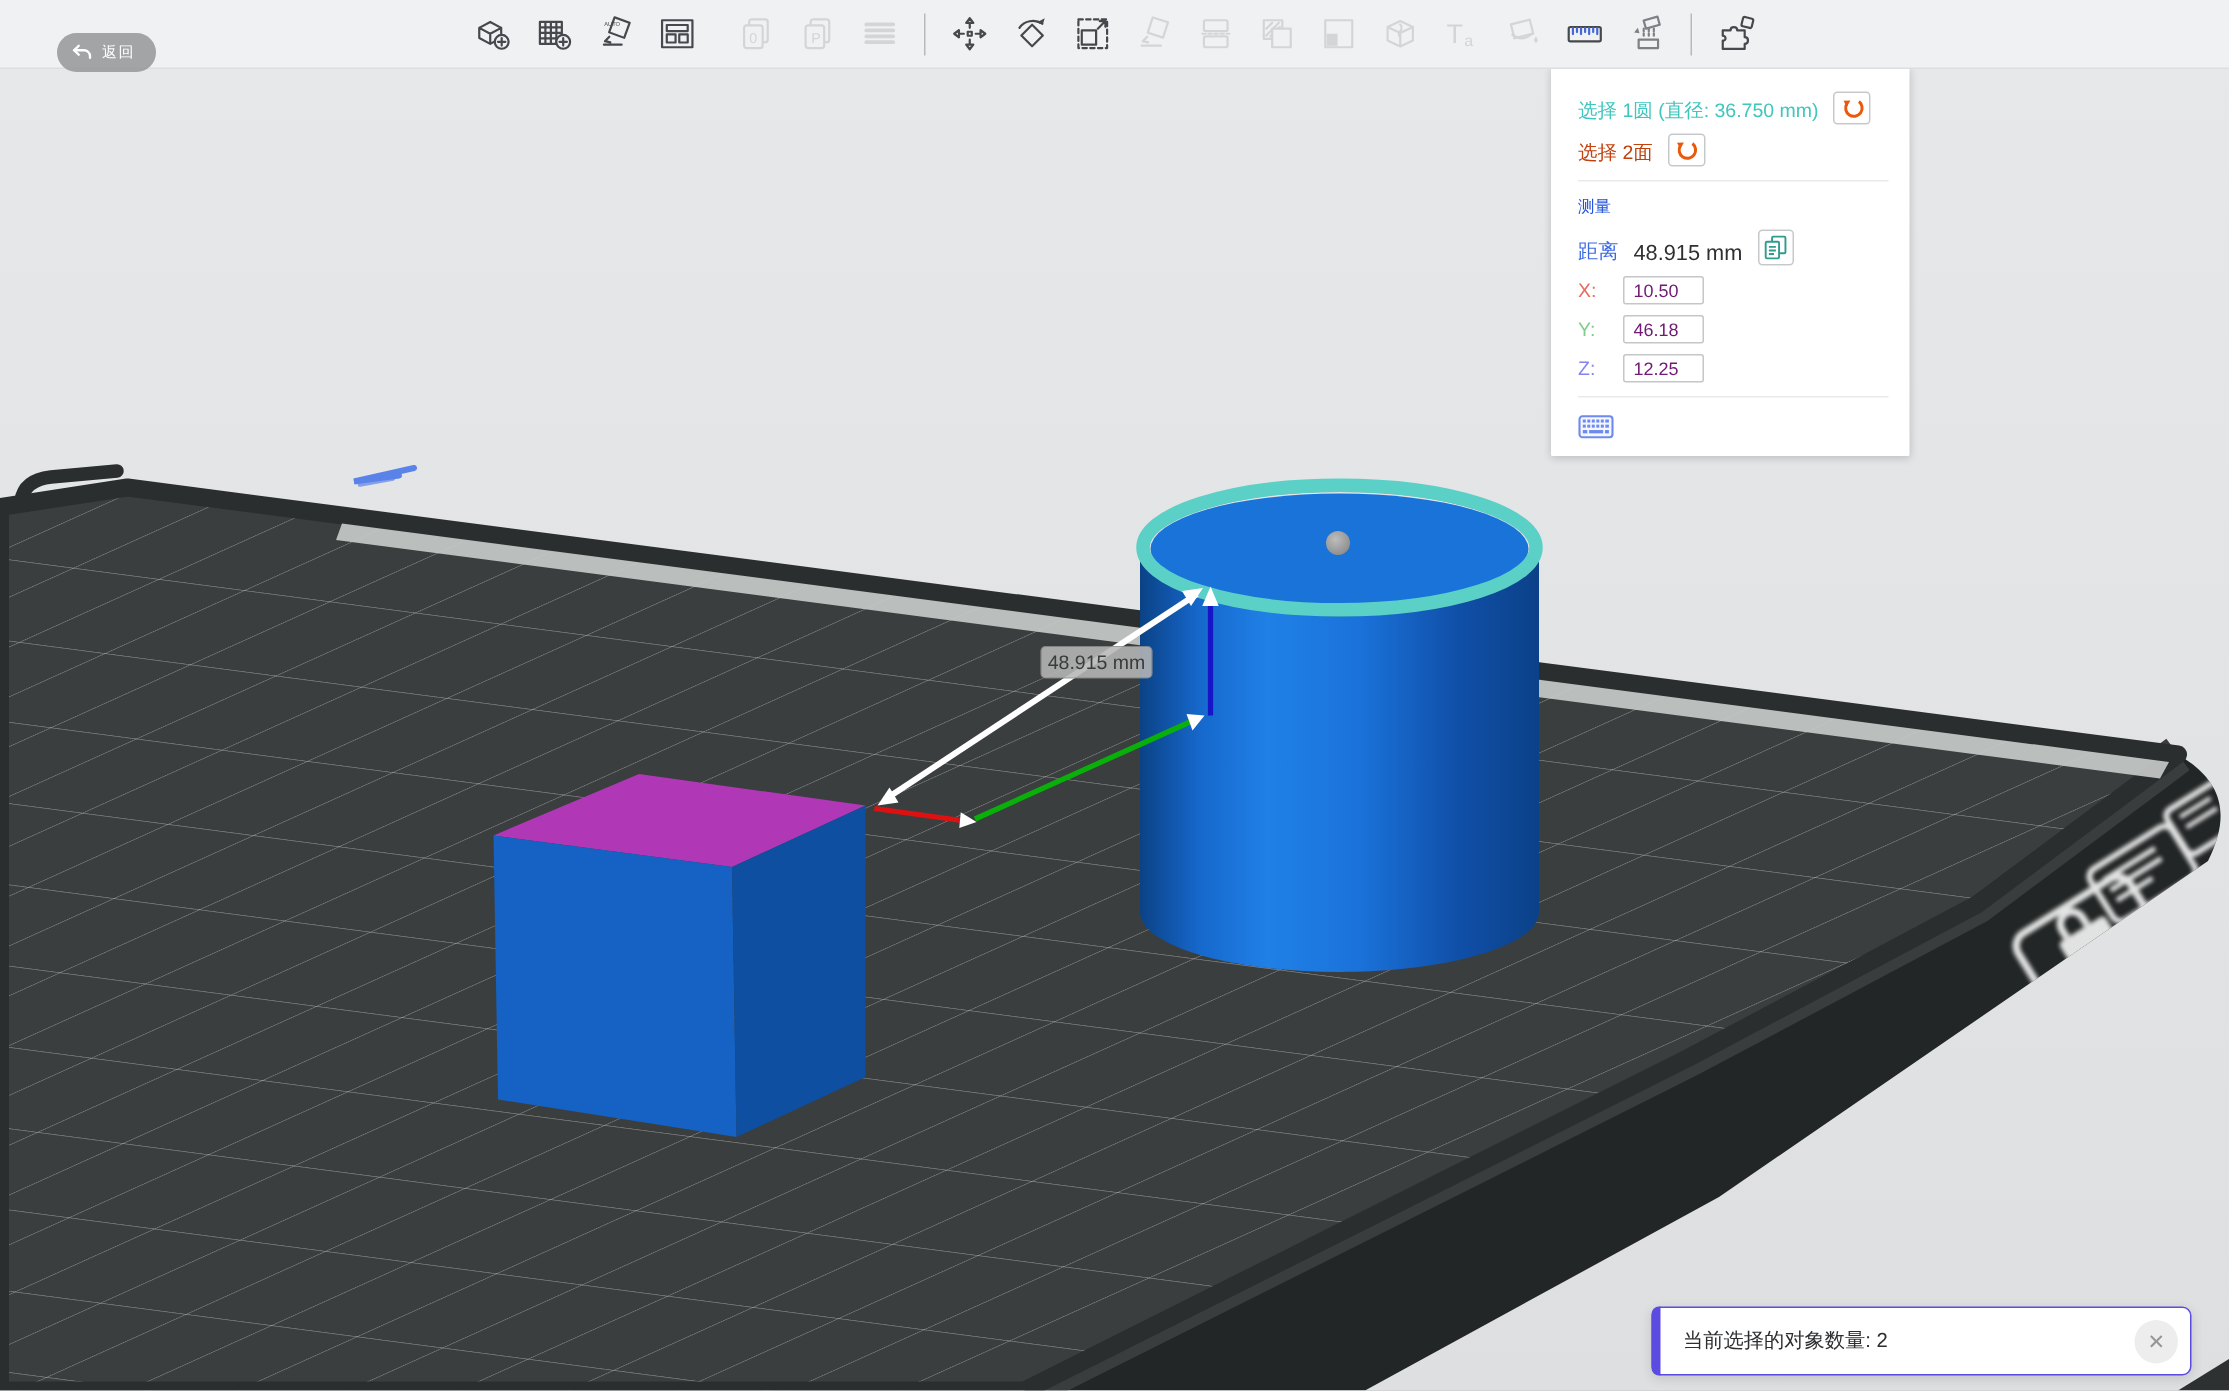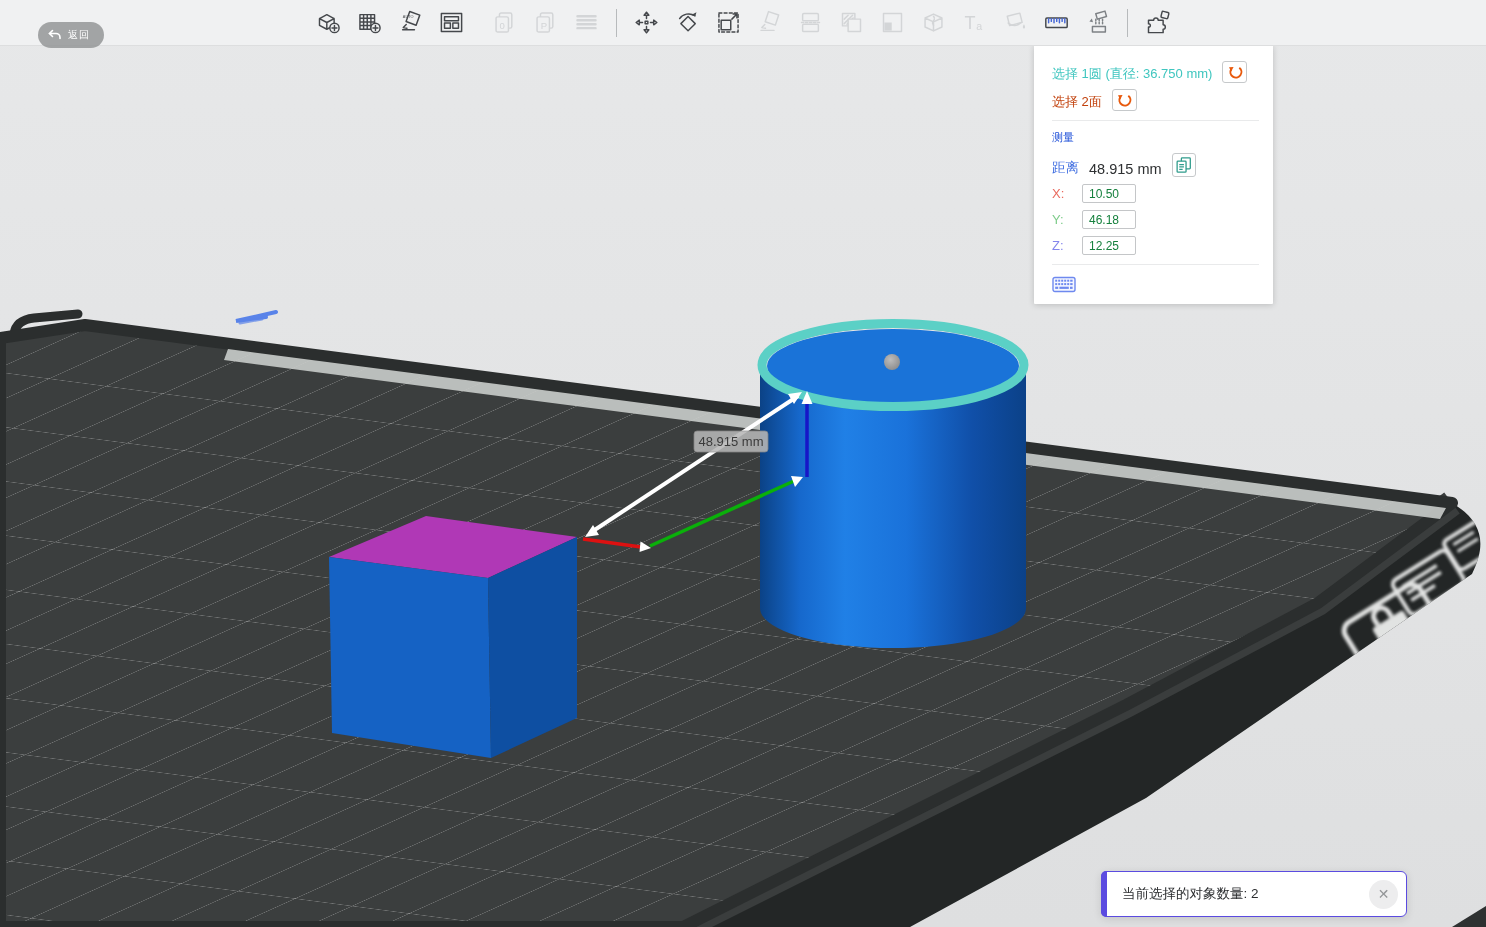--- a/index.html
+++ b/index.html
@@ -38,25 +38,25 @@
   .panel hr{border:none;border-top:1px solid #e9eaeb;margin:9px 0;}
   .sec-title{font-size:11px;color:#1d4ed8;margin:2px 0 8px;}
   .dist-label{font-size:13.5px;color:#3c6be0;font-family:Liberation Mono, monospace;}
   .dist-value{font-size:14.5px;color:#2e3032;}
   .copy-btn{width:24px;height:24px;border:1px solid #c6c9cb;border-radius:3px;background:#fff;
             display:flex;align-items:center;justify-content:center;padding:0;cursor:pointer;}
   .axis-row{display:flex;align-items:center;gap:8px;margin:7px 0;}
   .axis-label{width:22px;font-size:13px;}
   .ax-x{color:#e96a5e;} .ax-y{color:#7fcc8b;} .ax-z{color:#8486ec;}
   .axis-input{width:54px;height:19px;border:1px solid #c4c6c8;border-radius:2px;font-size:12px;
-              color:#15803d;padding:0 0 0 6px;background:#fff;}
+              color:#701a75;padding:0 0 0 6px;background:#fff;}
   .kb-btn{border:none;background:transparent;padding:2px 0 0;cursor:pointer;display:block;}
 
   
-  .notif{position:absolute;left:1101px;top:871px;width:306px;height:46px;background:#fff;z-index:25;
+  .notif{position:absolute;left:1101px;top:871px;width:360px;height:46px;background:#fff;z-index:25;
          border:1.5px solid #5b4be0;border-radius:6px;display:flex;align-items:center;
          box-shadow:0 2px 8px rgba(0,0,0,.12);}
   .notif-bar{position:absolute;left:-1px;top:-1px;bottom:-1px;width:6px;background:#5b4be0;
              border-radius:5px 0 0 5px;}
   .notif-text{margin-left:20px;flex:1;font-size:13.5px;color:#2c2e30;}
   .notif-close{width:29px;height:29px;border:none;border-radius:50%;background:#ededee;color:#949698;
                font-size:14px;line-height:29px;text-align:center;margin-right:8px;cursor:pointer;padding:0;}
 </style>
 </head>
 <body>

